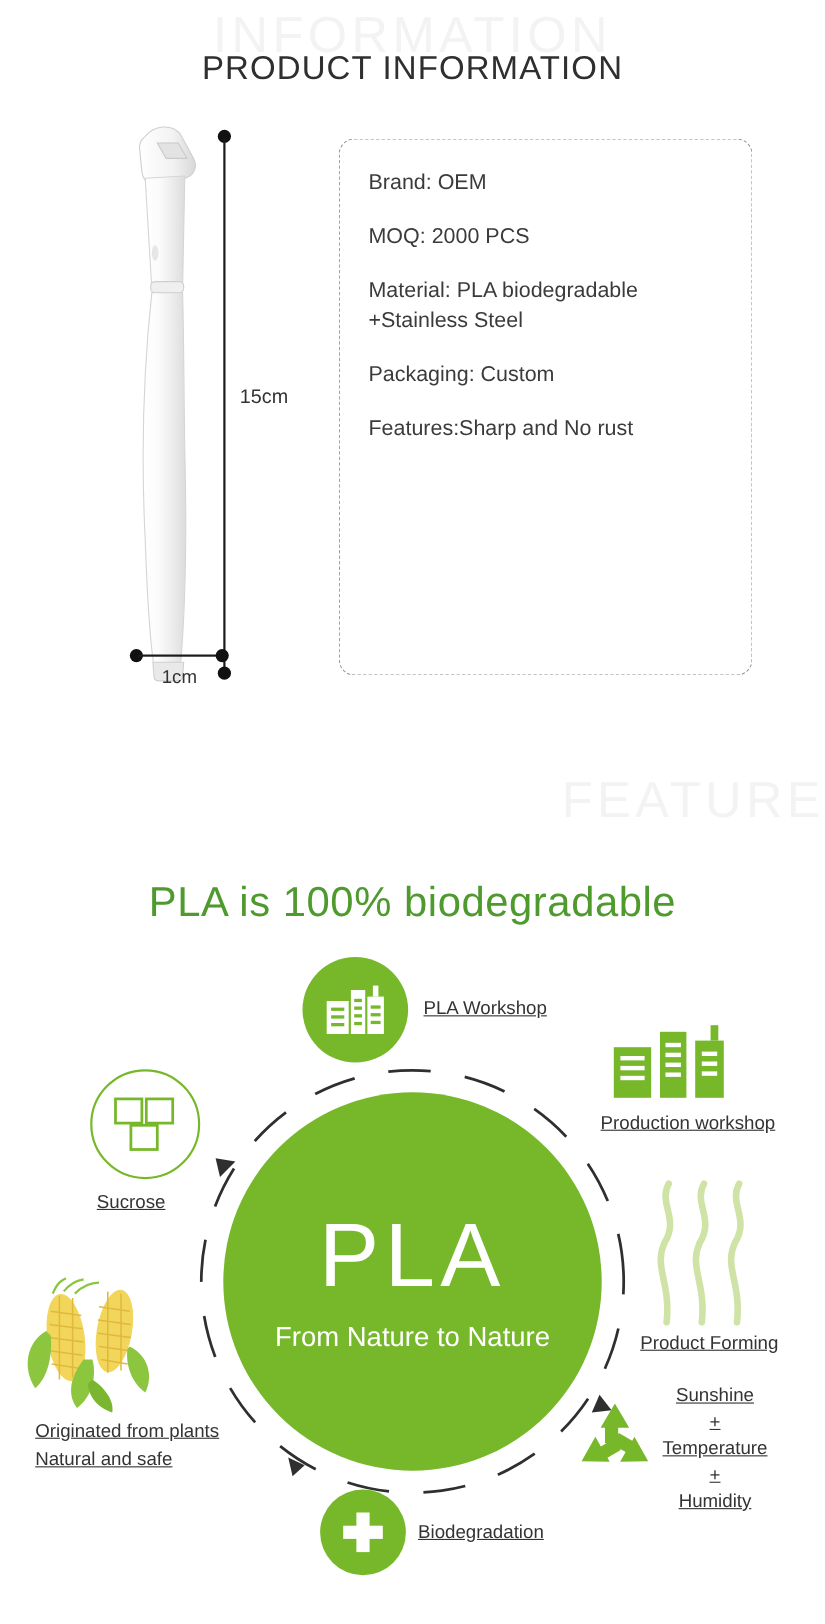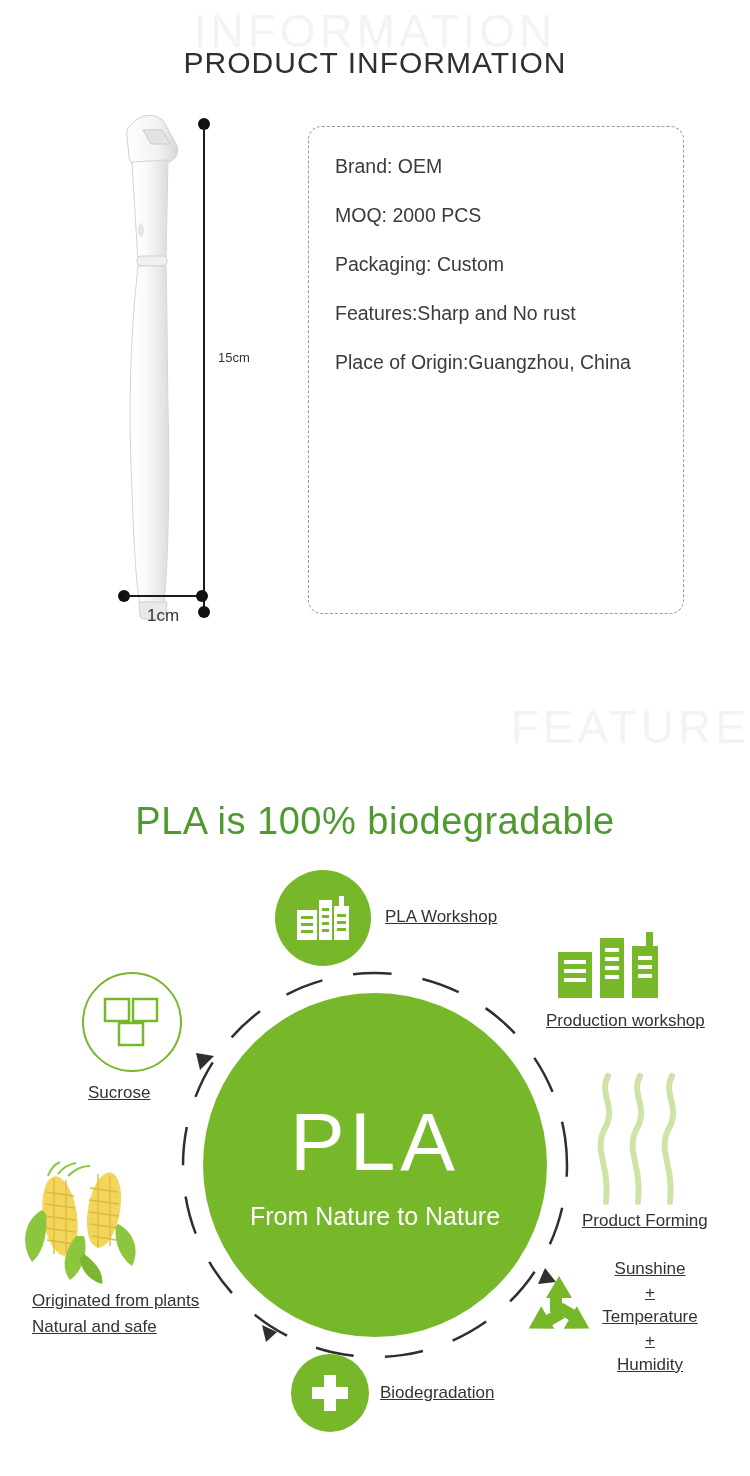--- a/index.html
+++ b/index.html
@@ -52,21 +52,21 @@
   }
   .dim-vert .line{
     position:absolute;left:7px;top:8px;bottom:8px;width:2px;background:#1b1b1b;
   }
   .dim-vert .dot{
     position:absolute;left:2px;width:12px;height:12px;border-radius:50%;background:#111;
   }
   .dim-vert .dot.top{top:0;}
   .dim-vert .dot.bot{bottom:0;}
   .dim-vert .label{
-    position:absolute;left:22px;top:232px;font-size:13px;color:#333;white-space:nowrap;
+    position:absolute;left:22px;top:232px;font-size:18px;color:#333;white-space:nowrap;
   }
 
   .dim-horiz{
     position:absolute;left:118px;top:588px;width:90px;height:44px;
   }
   .dim-horiz .line{
     position:absolute;top:7px;left:8px;right:8px;height:2px;background:#1b1b1b;
   }
   .dim-horiz .dot{
     position:absolute;top:2px;width:12px;height:12px;border-radius:50%;background:#111;
@@ -180,23 +180,23 @@
   <div class="dim-horiz">
     <div class="dot l"></div>
     <div class="line"></div>
     <div class="dot r"></div>
     <div class="label">1cm</div>
   </div>
 
   <div class="spec-box">
     <div class="spec-line">Brand: OEM</div>
     <div class="spec-line">MOQ: 2000 PCS</div>
+    <div class="spec-line">Material: PLA biodegradable +Stainless Steel</div>
     <div class="spec-line">Packaging: Custom</div>
     <div class="spec-line">Features:Sharp and No rust</div>
-    <div class="spec-line">Place of Origin:Guangzhou, China</div>
   </div>
 </div>
 
 <div class="section" id="feature-section">
 
   <div class="ghost" id="feature-ghost">FEATURE</div>
   <div class="pla-title">PLA is 100% biodegradable</div>
 
   <div class="diagram">
 

